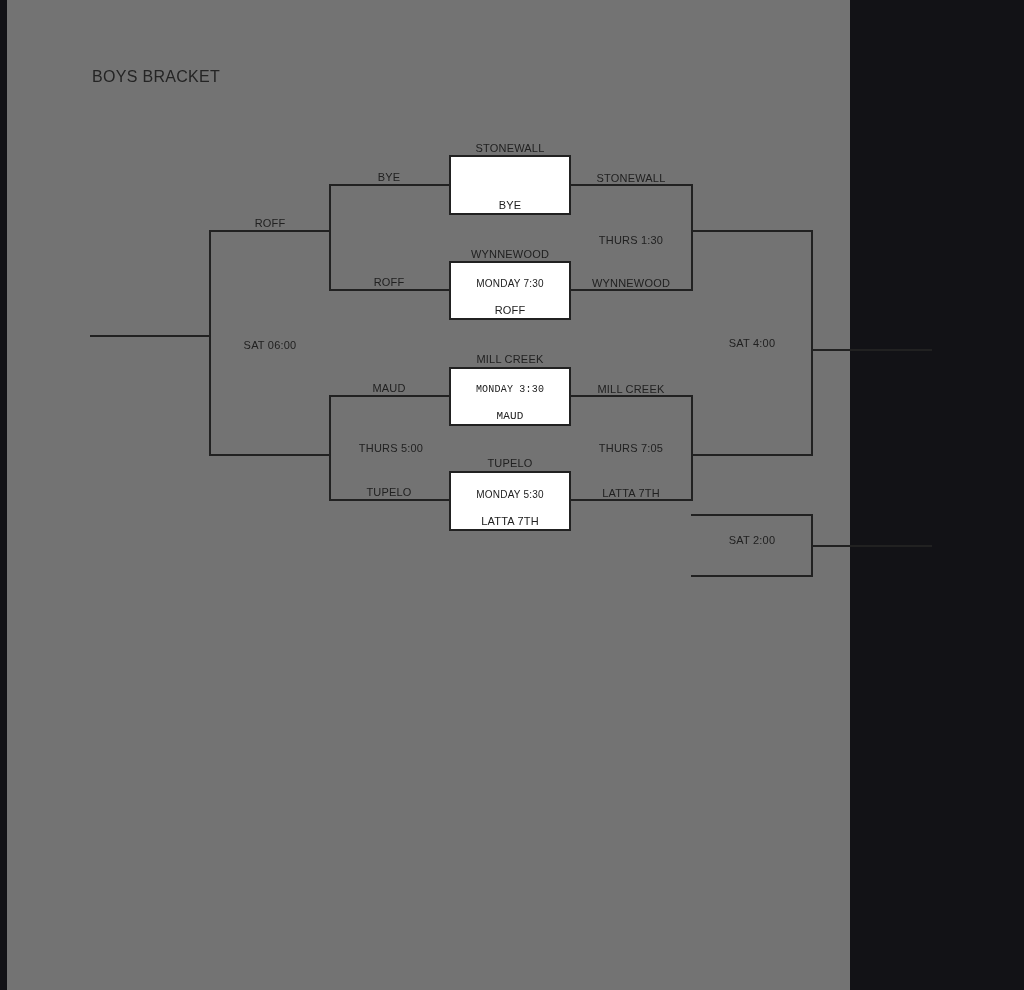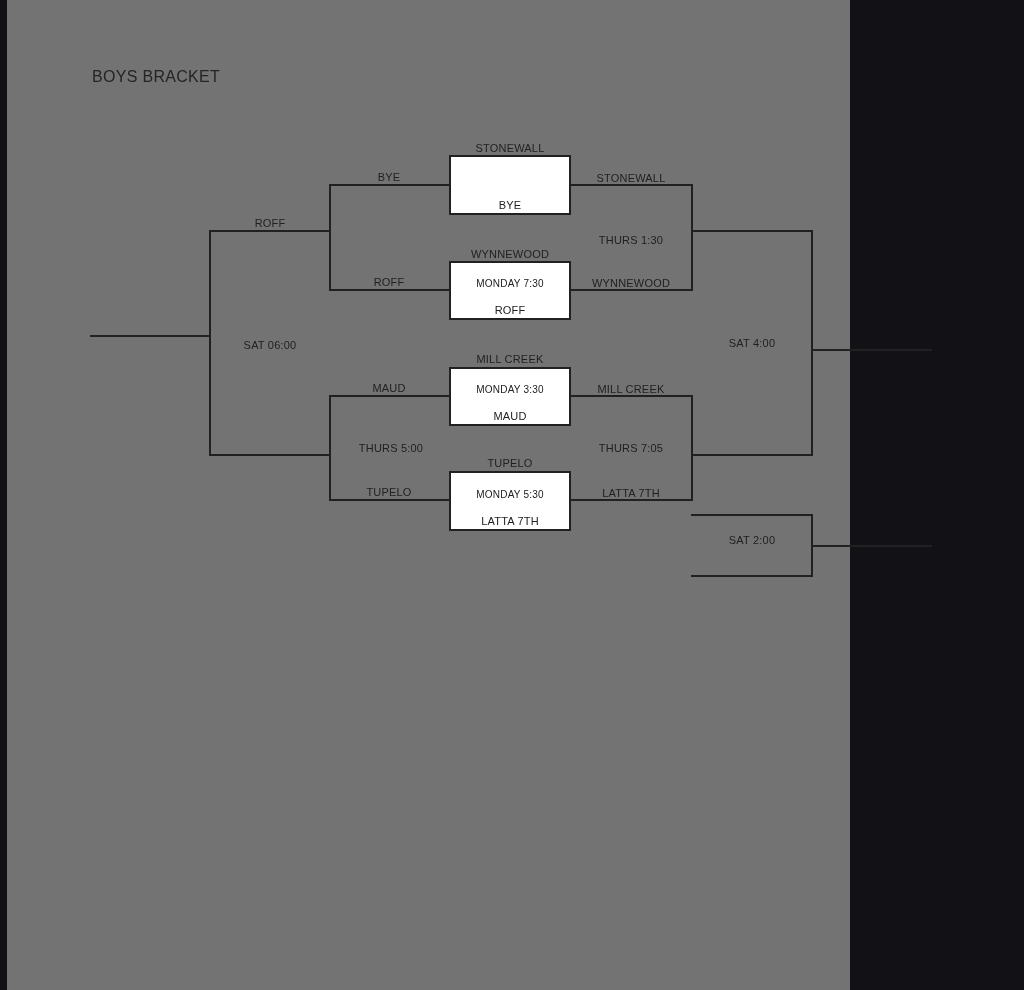--- a/index.html
+++ b/index.html
@@ -86,21 +86,21 @@
     <div class="title-left">BOYS BRACKET</div>
 
     <div class="game-box" style="top:155px; height:60px;">
       <div class="box-time"></div>
       <div class="box-name">BYE</div>
     </div>
     <div class="game-box" style="top:261px; height:59px;">
       <div class="box-time">MONDAY 7:30</div>
       <div class="box-name">ROFF</div>
     </div>
-    <div class="game-box" style="top:367px; height:59px;">
+    <div class="game-box" style="top:367px; height:59px;font-family:Liberation Mono, monospace;">
       <div class="box-time">MONDAY 3:30</div>
       <div class="box-name">MAUD</div>
     </div>
     <div class="game-box" style="top:471px; height:60px;">
       <div class="box-time">MONDAY 5:30</div>
       <div class="box-name">LATTA 7TH</div>
     </div>
 
     <div class="lbl" style="left:442px; top:142px; width:122px;">STONEWALL</div>
     <div class="lbl" style="left:442px; top:248px; width:122px;">WYNNEWOOD</div>

